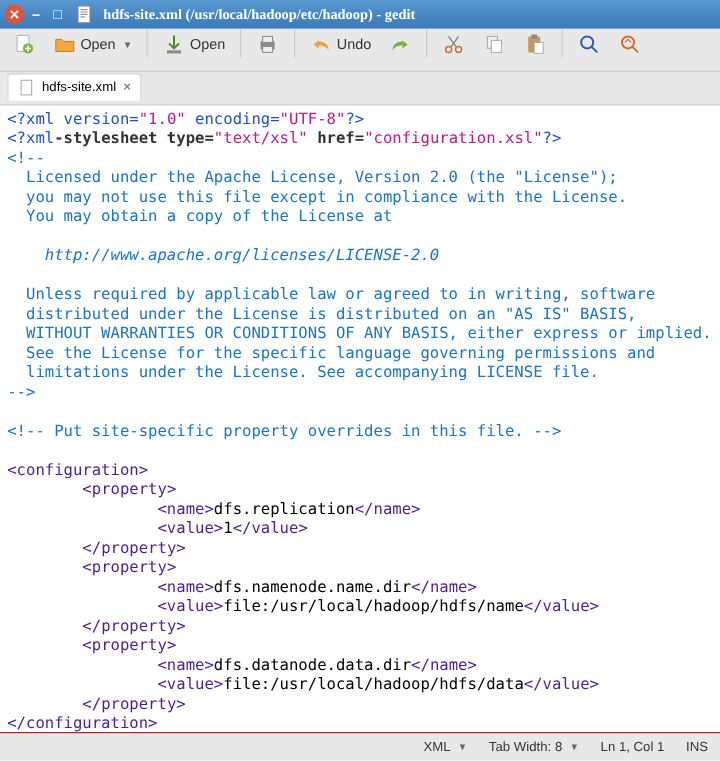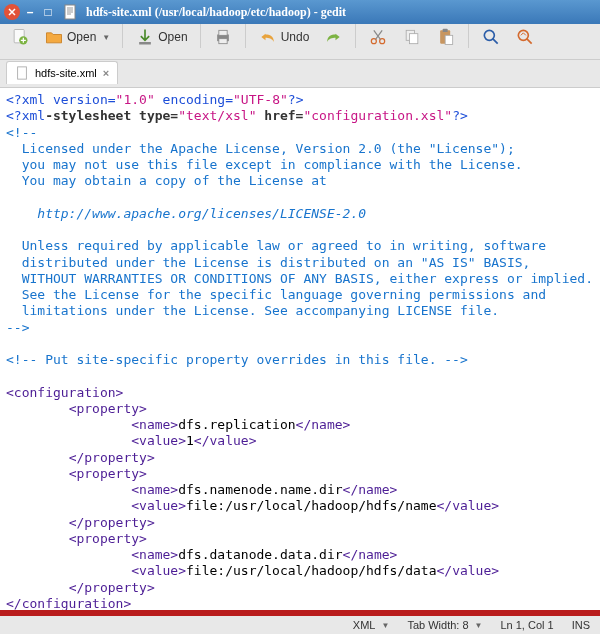--- a/index.html
+++ b/index.html
@@ -20,21 +20,21 @@
 .tab { background: #fff; border: 1px solid #ccc; border-bottom: none; border-radius: 3px 3px 0 0; padding: 4px 8px; display: flex; align-items: center; gap: 6px; font-size: 11px; position: relative; top: 1px; }
 .tab .x { color: #888; font-weight: bold; cursor: pointer; }
 .editor { font-family: "DejaVu Sans Mono", monospace; font-size: 13px; padding: 4px 6px; white-space: pre; line-height: 1.25; background: #fff; height: 522px; overflow: hidden; }
 .pi { color: #1d4ed8; }
 .attr-val { color: #c71585; }
 .kw { color: #333; font-weight: bold; }
 .comment { color: #1874cd; }
 .url { color: #1874cd; font-style: italic; }
 .tag { color: #4c1d95; }
 .text { color: #000; }
-.statusbar { background: #e8e8e8; border-top: 6px solid #b91c1c; height: 24px; display: flex; align-items: center; justify-content: flex-end; gap: 18px; padding: 0 10px; font-size: 11px; color: #333; }
+.statusbar { background: #e8e8e8; border-top: 1px solid #b91c1c; height: 24px; display: flex; align-items: center; justify-content: flex-end; gap: 18px; padding: 0 10px; font-size: 11px; color: #333; }
 .statusbar .cell { display: flex; align-items: center; gap: 3px; }
 svg.icon { width: 20px; height: 20px; }
 </style>
 </head>
 <body>
 
 <div class="titlebar">
   <div class="wc close">
       <svg width="10" height="10" viewBox="0 0 10 10">
         <path d="M2 2 L8 8 M8 2 L2 8" stroke="#fff" stroke-width="1.5"></path>

